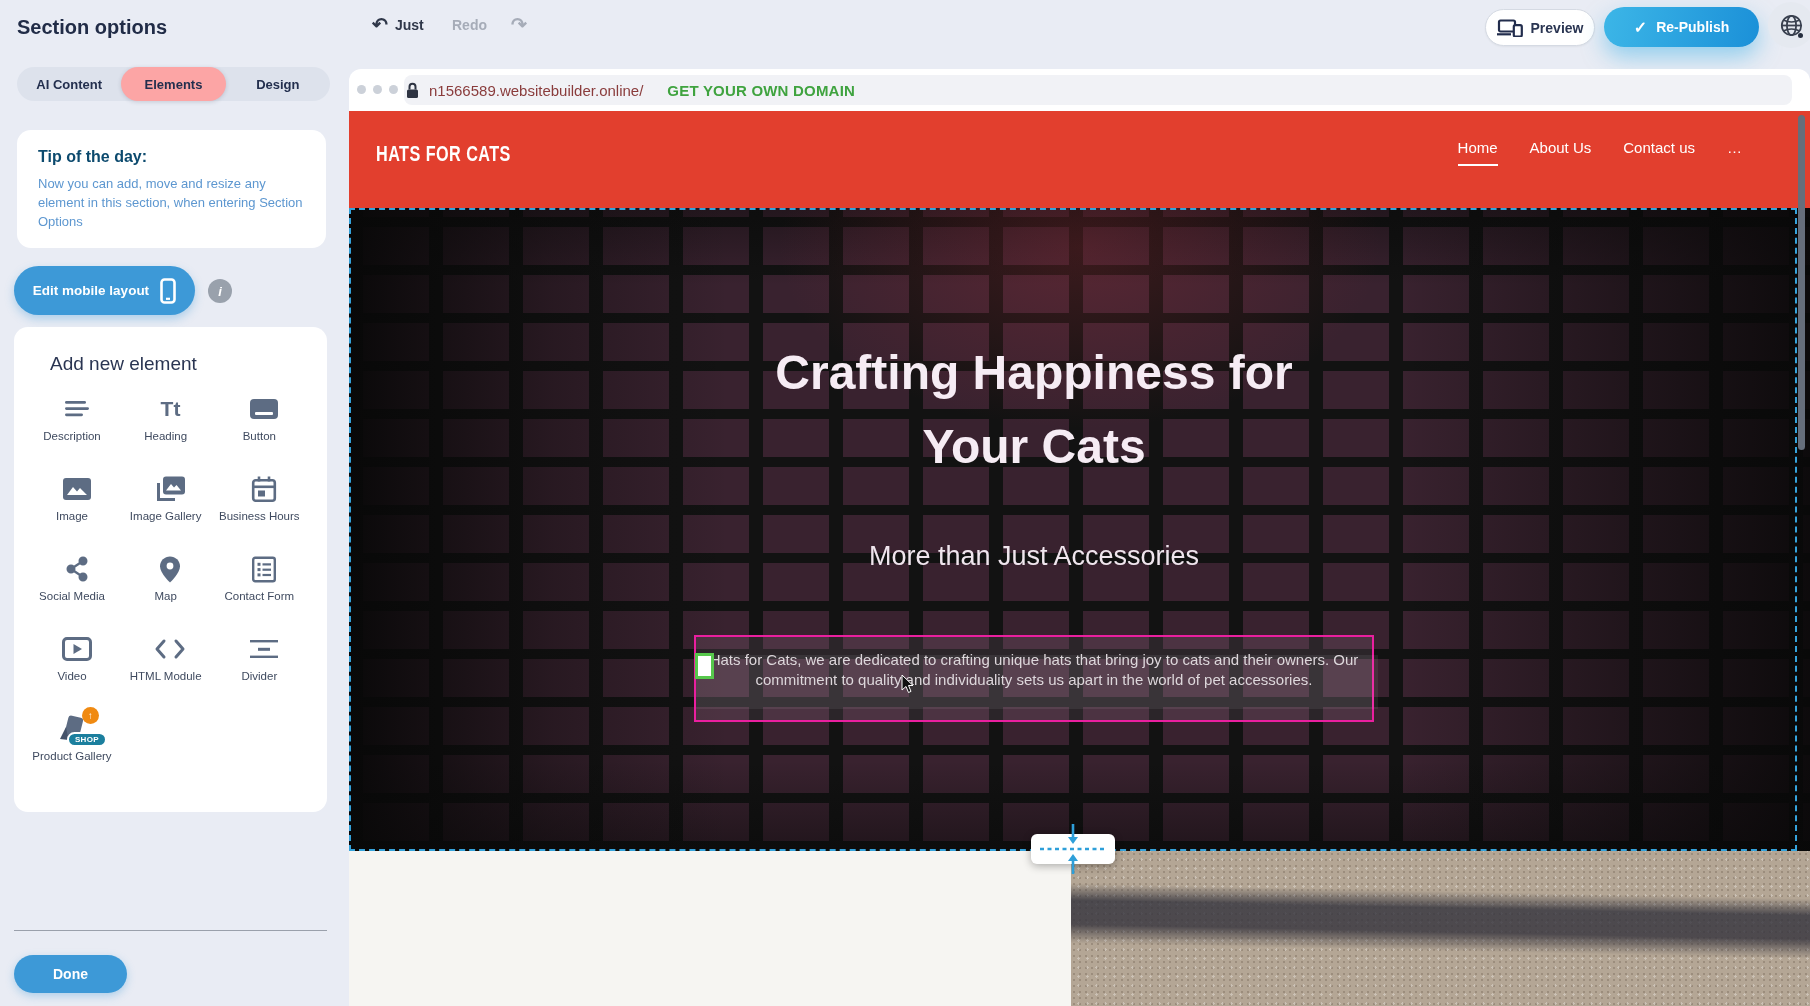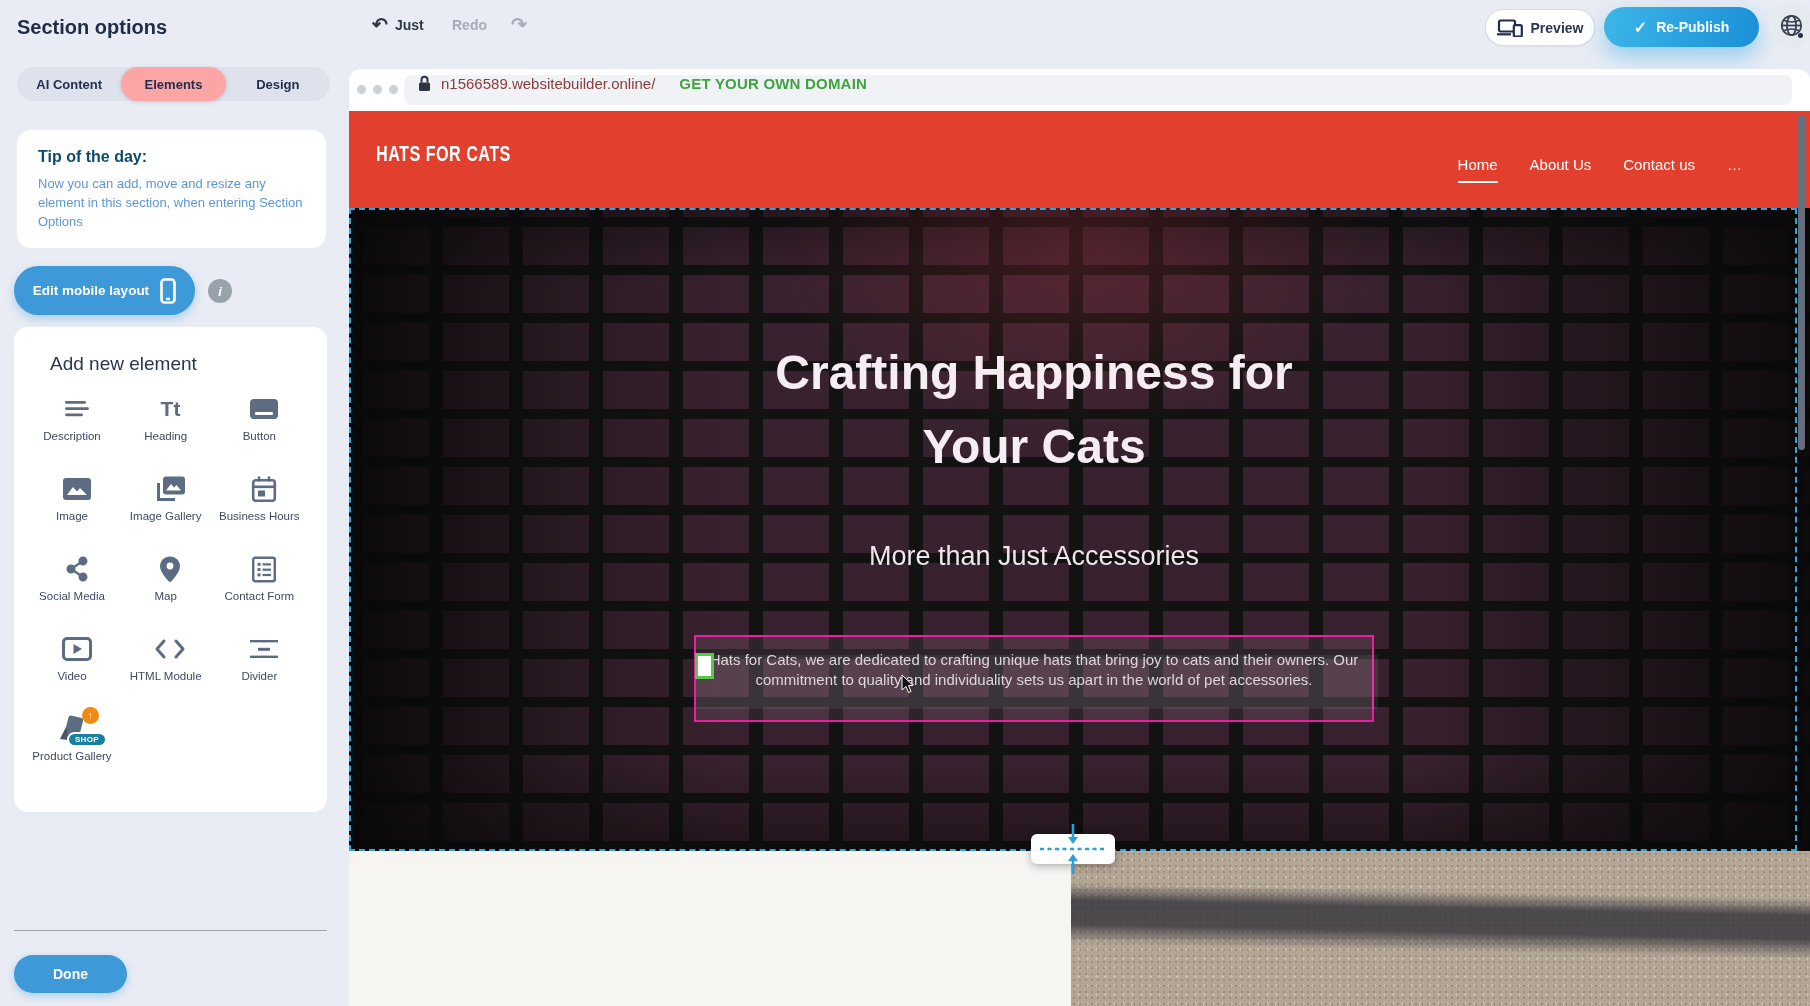--- a/index.html
+++ b/index.html
@@ -36,29 +36,29 @@
   .pg-wrap { position:relative; width:40px; height:32px; }
   .pg-badge-up { position:absolute; top:-6px; right:-2px; width:17px; height:17px; border-radius:50%; background:#f08a12; color:#fff; font-size:10px; font-weight:bold; display:flex; align-items:center; justify-content:center; }
   .pg-shop { position:absolute; bottom:-2px; right:-10px; background:#1b7f9e; border:2px solid #fff; border-radius:9px; color:#fff; font-size:8px; font-weight:bold; padding:1px 6px; letter-spacing:.3px; }
   .side-divider { left:14px; top:930px; width:313px; height:1px; background:#9aa0ab; }
   .done-btn { left:14px; top:955px; width:113px; height:38px; border-radius:19px; background:#3d99d7; color:#fff; font-size:14px; font-weight:bold; display:flex; align-items:center; justify-content:center; box-shadow:0 3px 8px rgba(61,153,215,.35); cursor:pointer; }
 
   
   .browser-bar { left:349px; top:69px; right:0; height:42px; background:#fff; border-radius:12px 12px 0 0; }
   .win-dots { position:absolute; left:8px; top:16px; display:flex; gap:7px; }
   .win-dots i { width:9px; height:9px; border-radius:50%; background:#ccd1d9; }
-  .address-pill { position:absolute; left:55px; top:6px; right:18px; height:30px; border-radius:8px; background:#f1f2f6; display:flex; align-items:flex-start; padding-left:14px; }
+  .address-pill { position:absolute; left:55px; top:6px; right:18px; height:30px; border-radius:8px; background:#f1f2f6; display:flex; align-items:center; padding-left:2px; }
   .url-text { margin-left:10px; font-size:15px; color:#8a3c3c; }
   .domain-cta { margin-left:24px; font-size:15px; font-weight:bold; color:#3fa33f; letter-spacing:.2px; cursor:pointer; }
 
   
   .site { left:349px; top:111px; right:0; bottom:0; overflow:hidden; background:#0369a1; }
   .site-header { position:relative; height:97px; background:#e23f2e; z-index:4; }
   .logo { position:absolute; left:27px; top:33px; color:#fff; font-size:18px; font-weight:bold; letter-spacing:.5px; transform:scale(.9,1.25); transform-origin:left center; white-space:nowrap; }
-  .nav { position:absolute; right:68px; top:45px; display:flex; gap:32px; align-items:flex-start; }
+  .nav { position:absolute; right:68px; top:28px; display:flex; gap:32px; align-items:flex-start; }
   .nav-item { color:#fff; font-size:15px; padding-bottom:8px; cursor:pointer; white-space:nowrap; }
   .nav-item.active { border-bottom:2px solid #fff; }
   .nav-more { color:#fff; font-size:15px; cursor:pointer; }
 
   .hero { position:relative; height:643px; z-index:3;
     background-color:#39222f;
     background-image:
       repeating-linear-gradient(0deg, #121212 0 10px, transparent 10px 48px),
       repeating-linear-gradient(90deg, #121212 0 14px, transparent 14px 80px);
   }

